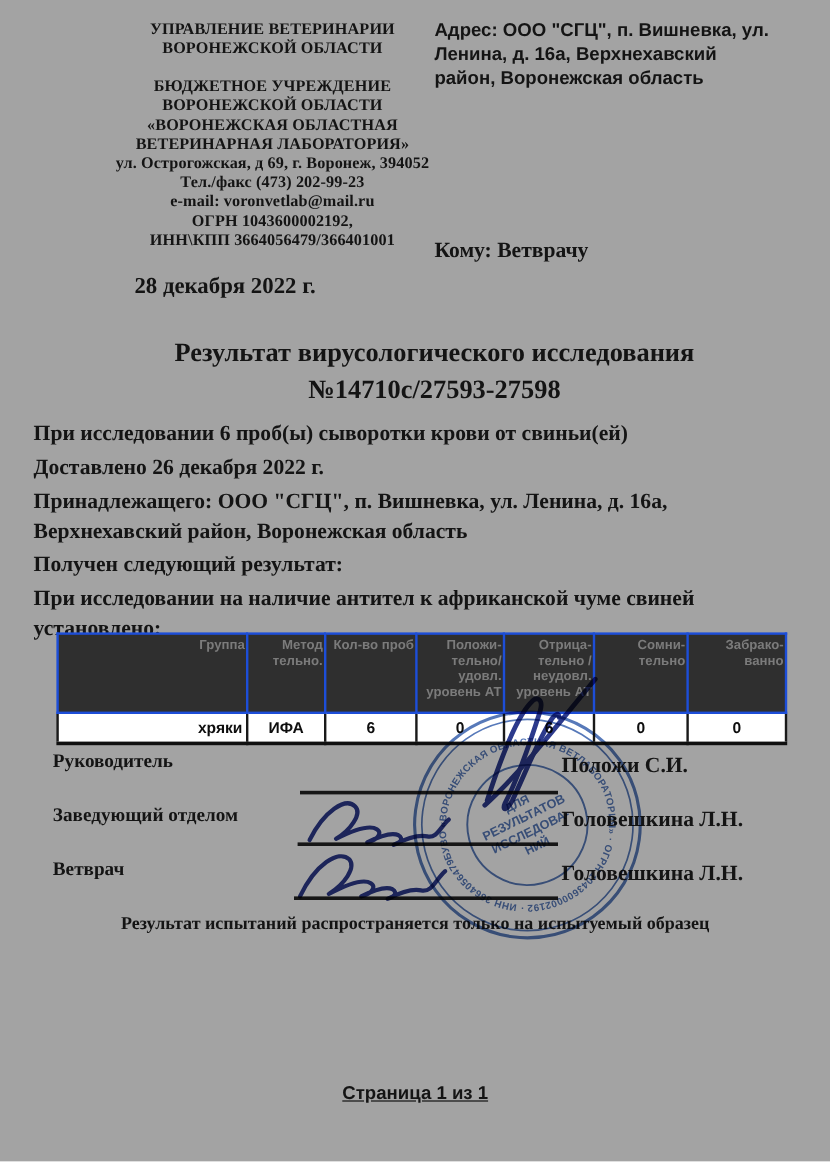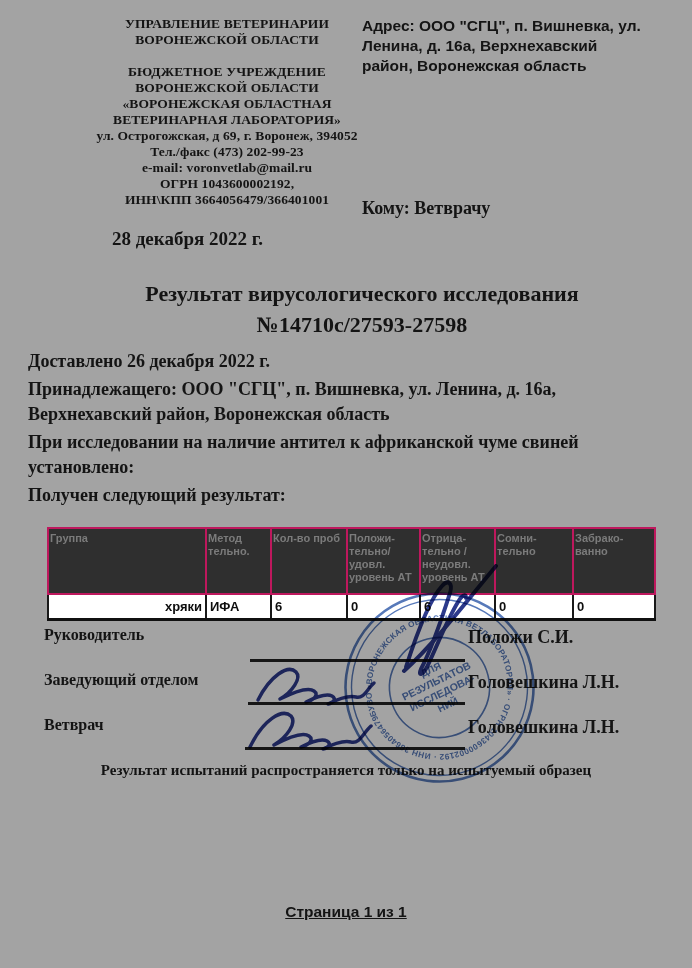--- a/index.html
+++ b/index.html
@@ -22,28 +22,28 @@
   
   .title{position:absolute;left:0;top:278px;width:692px;text-align:center;
     font-weight:bold;font-size:22px;line-height:31px;padding-left:16px;}
   
   .body-block{position:absolute;left:28px;top:349px;width:646px;font-weight:bold;font-size:18px;line-height:25px;}
   .body-block p{margin:0 0 3px 0;}
   
   .res-table{position:absolute;left:47px;top:527px;border-collapse:collapse;
     border:2px solid #1a1a1a;border-bottom:3px solid #101010;}
   .res-table th{
-    background:#2f2f2f;color:#7b7b7b;border:2px solid #be185d;
+    background:#2f2f2f;color:#7b7b7b;border:2px solid #1d4ed8;
     font-family:"Liberation Sans", sans-serif;font-weight:bold;font-size:11px;line-height:13px;
-    vertical-align:top;padding:3px 1px;height:58px;text-align:left;white-space:pre-line;
+    vertical-align:top;padding:3px 1px;height:58px;text-align:right;white-space:pre-line;
   }
   .res-table td{
     border:2px solid #191919;background:#fff;color:#0e0e0e;
     font-family:"Liberation Sans", sans-serif;font-weight:bold;font-size:13px;
-    height:21px;padding:1px 3px;
+    height:21px;text-align:center;padding:1px 3px;
   }
   .res-table td.first{text-align:right;}
   
   .sig-role{position:absolute;left:44px;font-weight:bold;font-size:16px;}
   .sig-name{position:absolute;left:468px;font-weight:bold;font-size:18px;}
   .sig-line{position:absolute;height:2.5px;background:#161616;}
   .footnote{position:absolute;left:0;top:762px;width:692px;text-align:center;
     font-weight:bold;font-size:15px;}
   .pagenum{position:absolute;left:0;top:903px;width:692px;text-align:center;
     font-family:"Liberation Sans", sans-serif;font-weight:bold;font-size:15.5px;text-decoration:underline;}
@@ -78,24 +78,25 @@
   <div class="recipient">Кому: Ветврачу</div>
 
   <div class="datum">28 декабря 2022 г.</div>
 
   <div class="title">
     <div>Результат вирусологического исследования</div>
     <div>№14710с/27593-27598</div>
   </div>
 
   <div class="body-block">
+    <p>При исследовании 6 проб(ы) сыворотки крови от свиньи(ей)</p>
     <p>Доставлено 26 декабря 2022 г.</p>
     <p>Принадлежащего: ООО "СГЦ", п. Вишневка, ул. Ленина, д. 16а, Верхнехавский район, Воронежская область</p>
+    <p>Получен следующий результат:</p>
     <p>При исследовании на наличие антител к африканской чуме свиней установлено:</p>
-    <p>Получен следующий результат:</p>
   </div>
 
   <table class="res-table">
     <colgroup>
       <col style="width:158px">
         <col style="width:65px">
         <col style="width:76px">
       <col style="width:73px">
         <col style="width:75px">
         <col style="width:78px">

